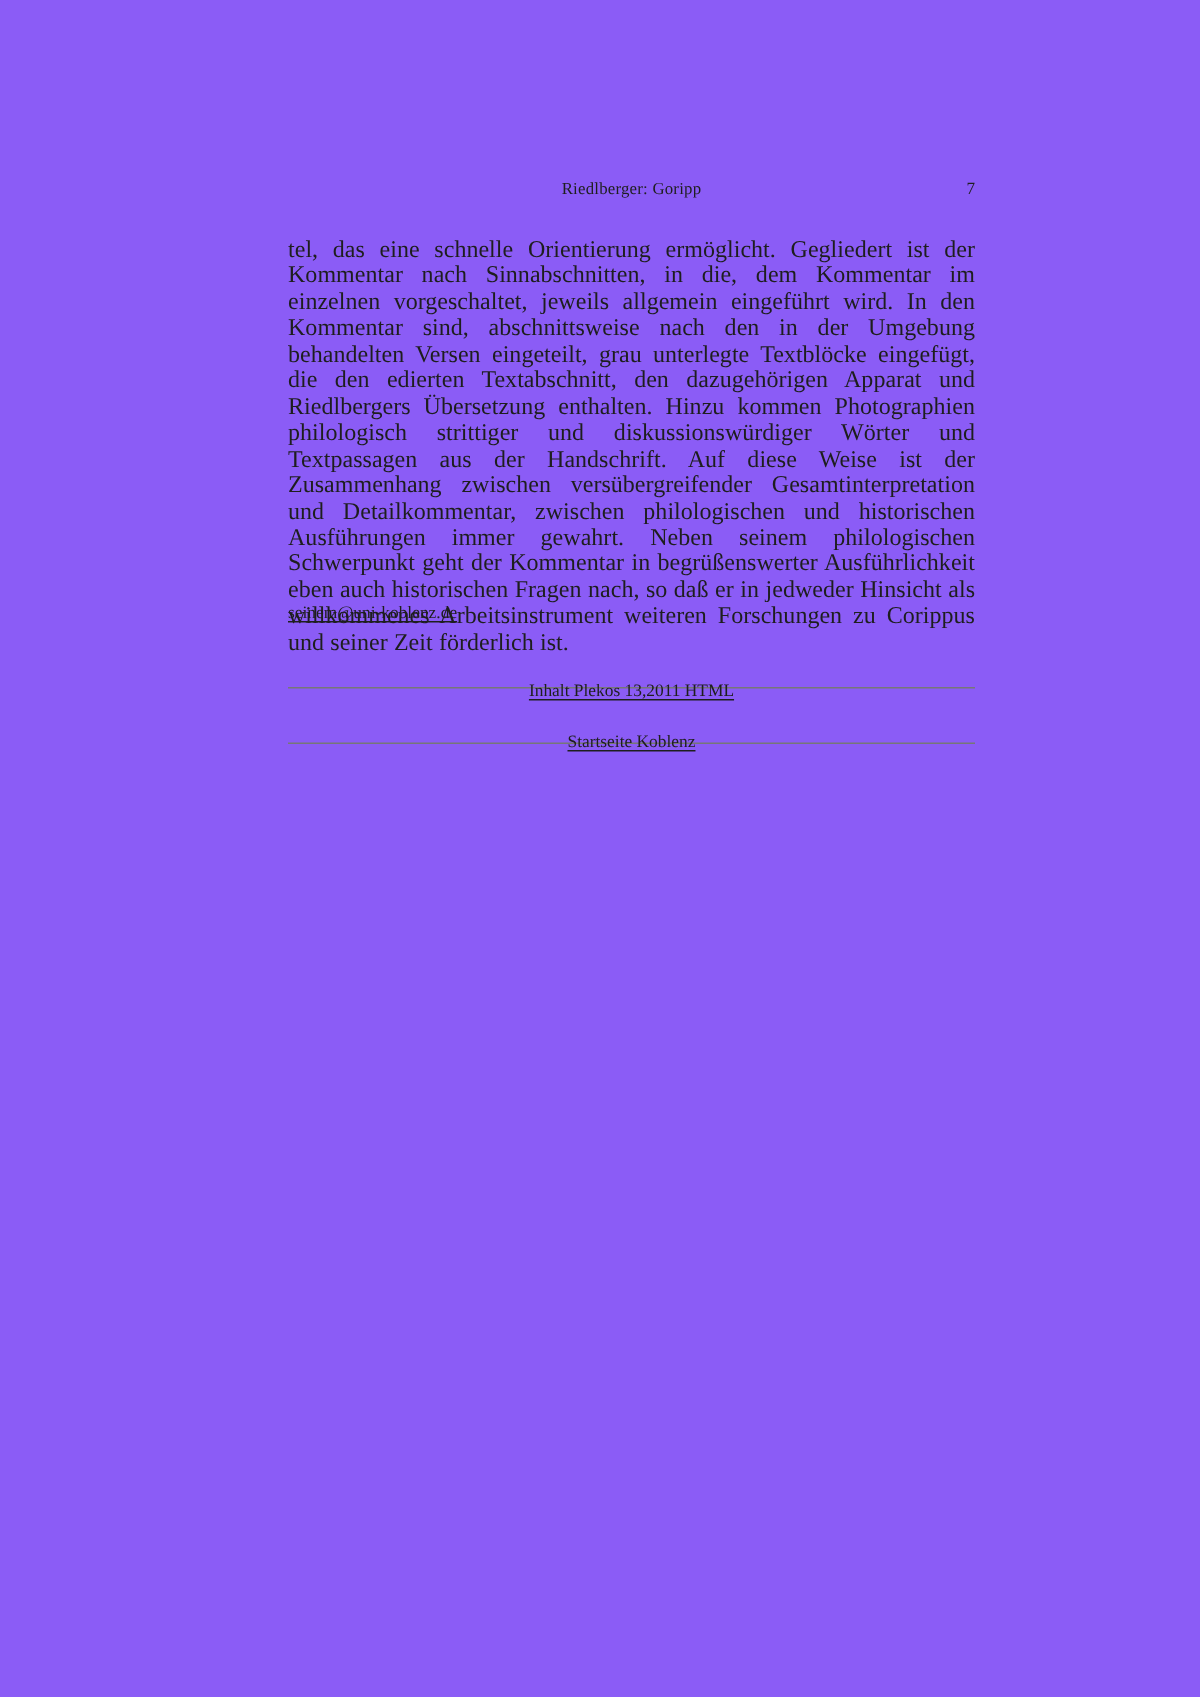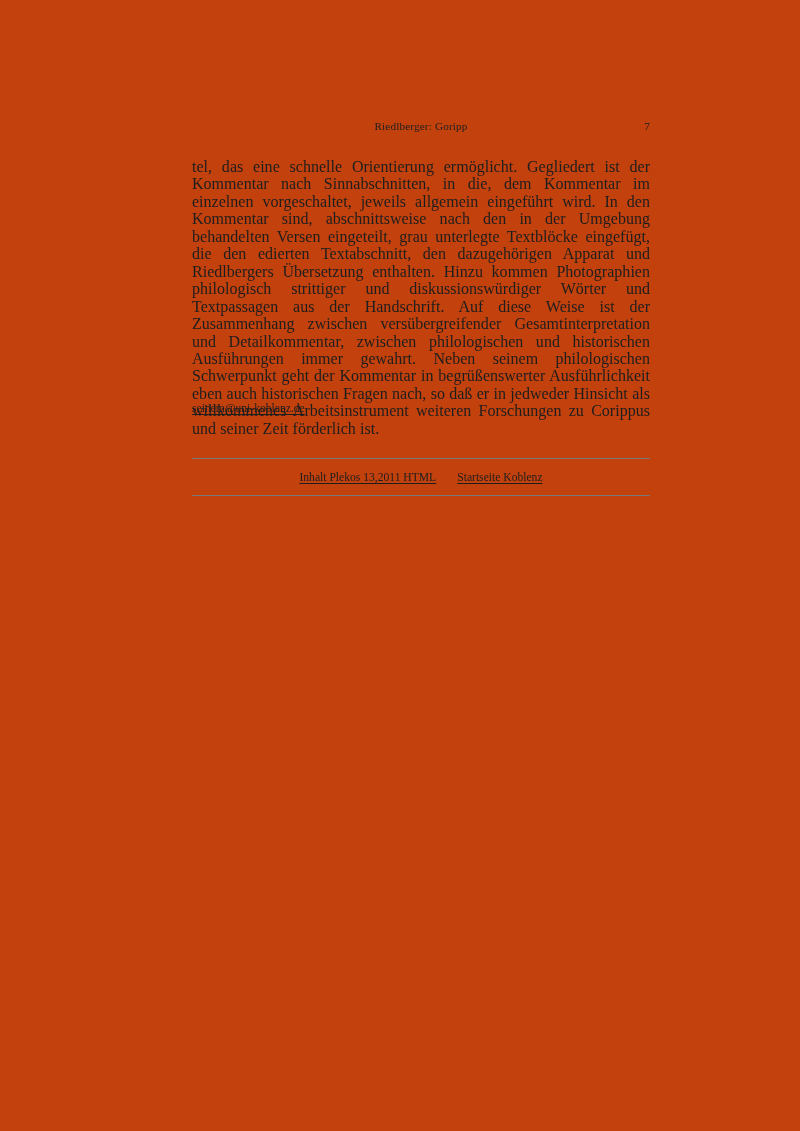--- a/index.html
+++ b/index.html
@@ -16,21 +16,21 @@
     position: relative;
     overflow: hidden;
   }
 
   .page {
     position: absolute;
     left: 0;
     top: 0;
     width: 800px;
     height: 1131px;
-    background: #c2410c;
+    background: #8b5cf6;
   }
 
   
   .content {
     position: absolute;
     left: 192px;
     top: 0;
     width: 458px;
   }
 
@@ -117,20 +117,21 @@
     display: block;
   }
   .footer-links {
     height: 36px;
     display: flex;
     align-items: center;
     justify-content: center;
     gap: 21px;
     font-size: 11.6px;
     color: #1e1e1e;
+    flex-direction: column;
   }
   .footer-link {
     color: #1e1e1e;
     text-decoration: underline;
     text-decoration-thickness: 0.7px;
     text-underline-offset: 1.7px;
     cursor: pointer;
     white-space: nowrap;
   }
 </style>

